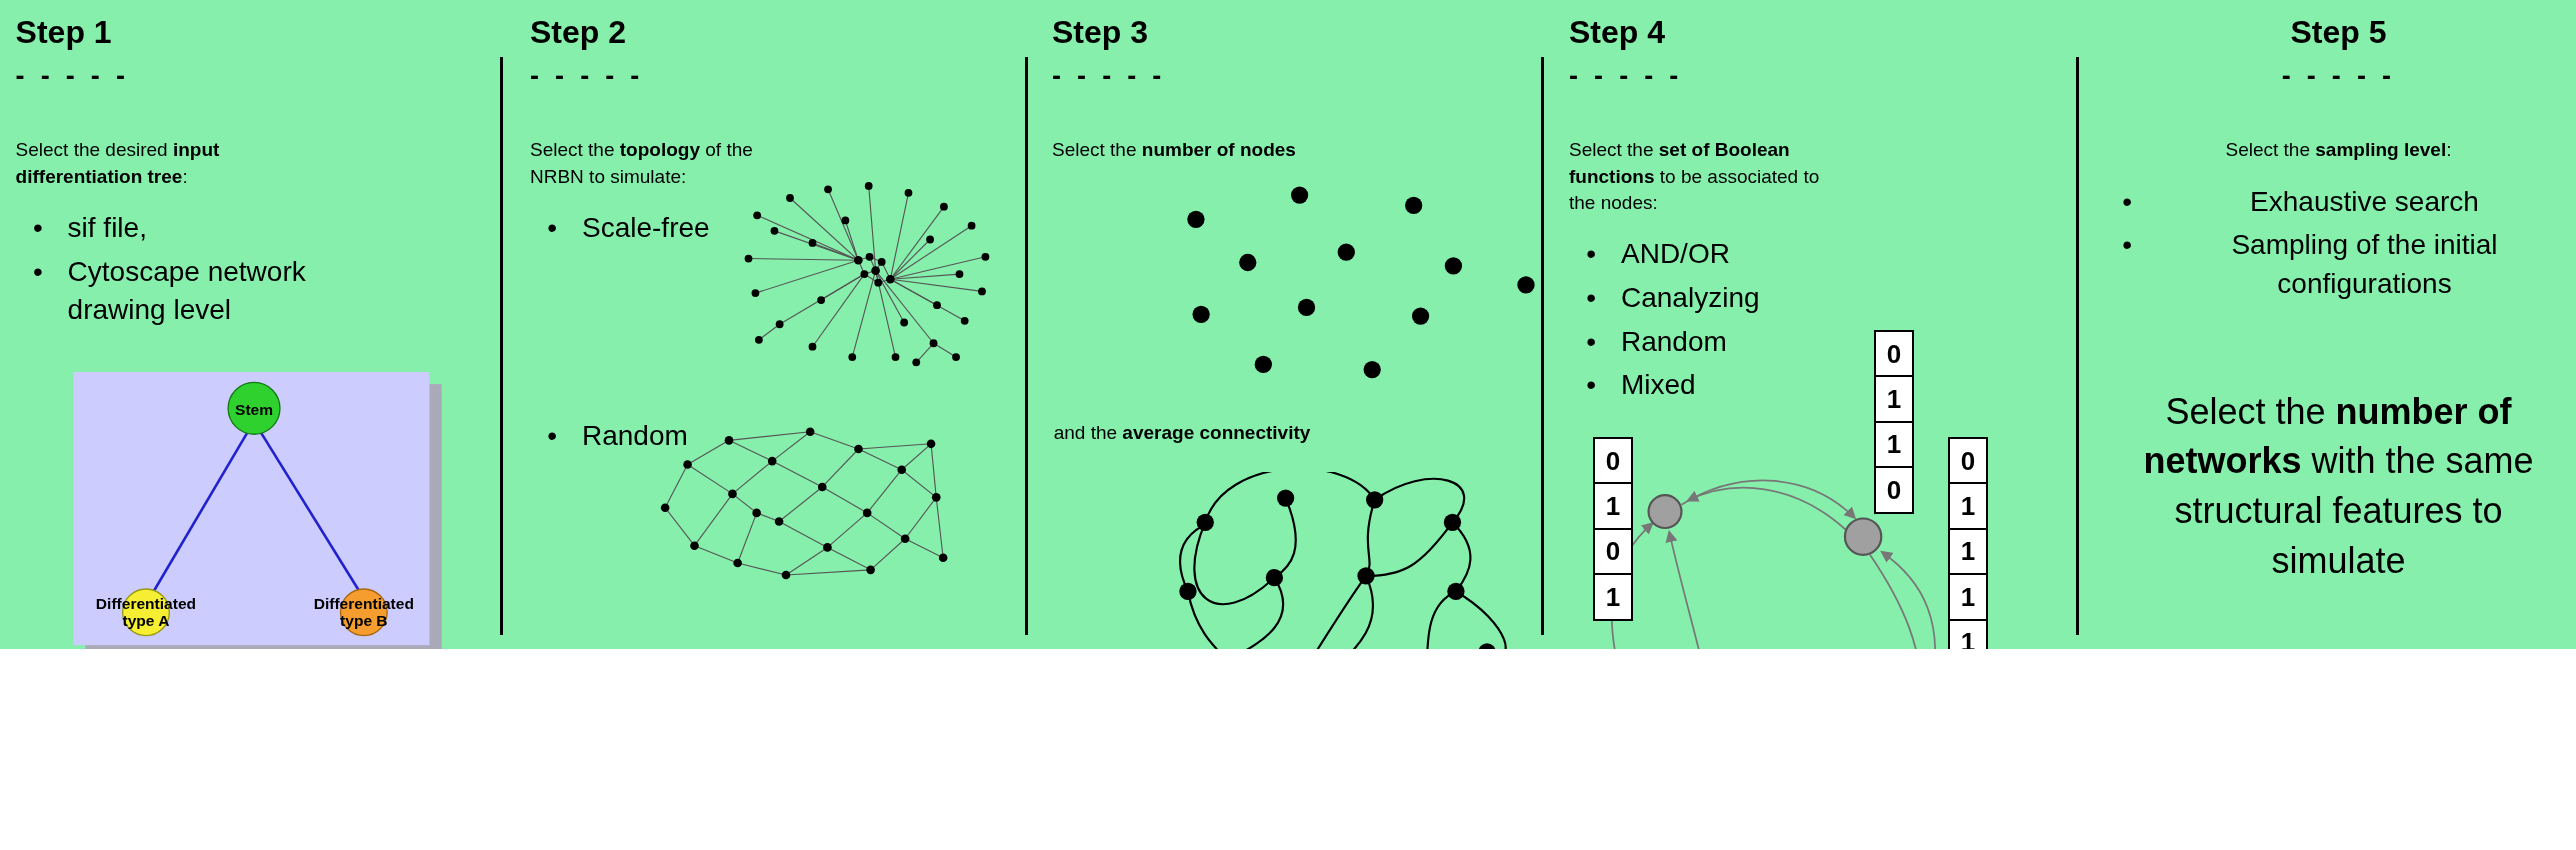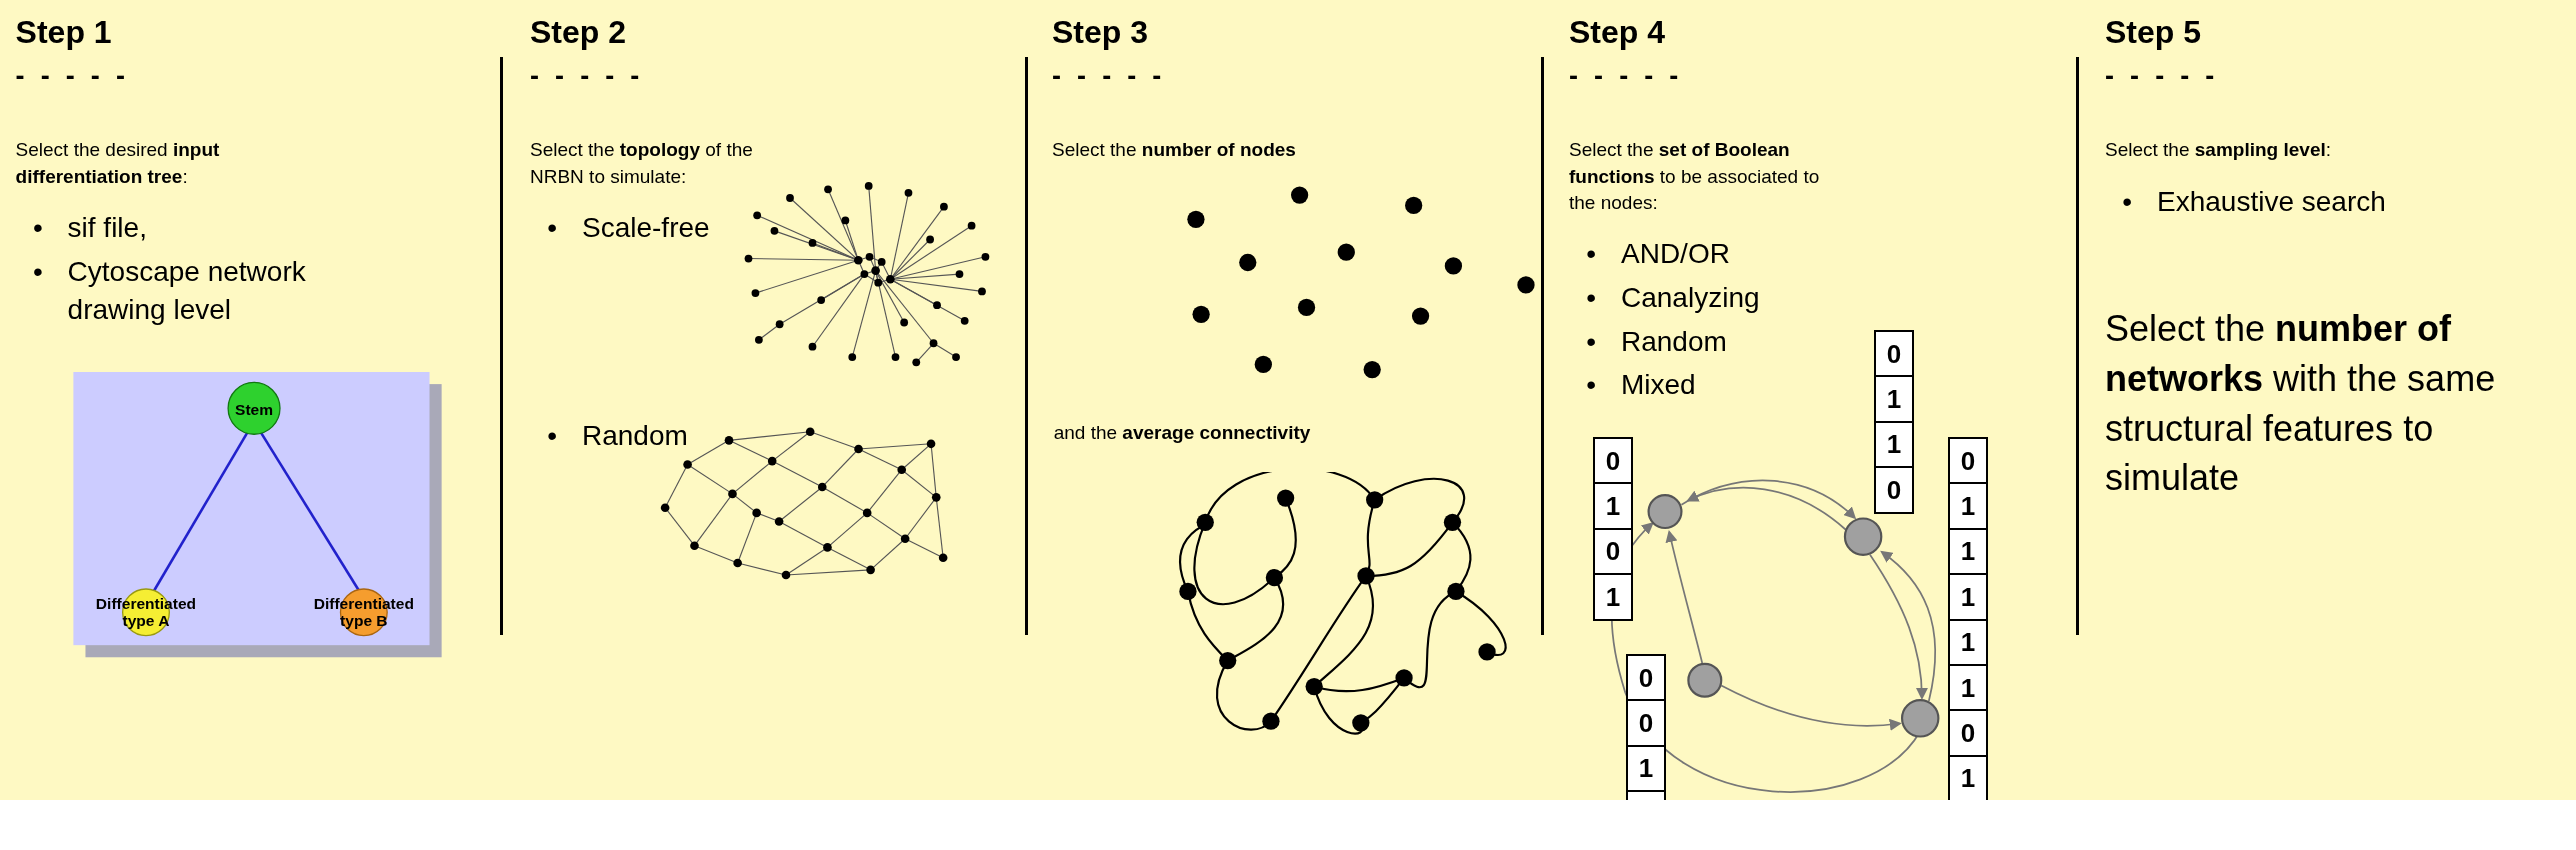--- a/index.html
+++ b/index.html
@@ -1,18 +1,18 @@
 <!DOCTYPE html>
 <html style="font-size:14px"><head>
 <meta charset="utf-8">
 <style>
   * { margin:0; padding:0; box-sizing:border-box; }
   html,body { background:#ffffff; }
   body { font-family:"Liberation Sans", sans-serif; color:#000; }
-  .figure { position:relative; width:2576px; height:800px; background:#fef9c3; overflow:hidden; }
+  .figure { position:relative; width:2576px; height:649px; background:#86efac; overflow:hidden; }
   .col { position:absolute; top:0; height:100%; }
   .step-title { font-size:32px; font-weight:700; margin-top:14px; }
   .dashes { font-size:27px; font-weight:700; letter-spacing:4.3px; margin-top:10.4px; color:#000; }
   .intro { font-size:19px; line-height:1.38; margin-top:45px; }
   .b { font-weight:700; }
   .i { }
   ul.bullets { list-style:none; font-size:28px; line-height:1.38; margin-top:19px; }
   ul.bullets li { position:relative; padding-left:52px; margin-top:5.2px; }
   ul.bullets li::before { content:"\2022"; position:absolute; left:17.3px; top:0; }
   .gap-lg { margin-top:170px !important; }
@@ -346,24 +346,25 @@
       <div class="cell">1</div>
       <div class="cell">1</div>
       <div class="cell">1</div>
       <div class="cell">0</div>
       <div class="cell">1</div>
     </div>
   </section>
 
   <div class="vline" style="left:2076px;"></div>
 
-  <section class="col" style="left:2105px; width:467px;">
+  <section class="col" style="left:2105px; width:467px;text-align:center;">
     <h2 class="step-title">Step 5</h2>
     <div class="dashes">- - - - -</div>
     <p class="intro"><span>Select the </span><span class="b">sampling level</span><span>:</span></p>
     <ul class="bullets">
       <li><span>Exhaustive search</span></li>
+      <li><span>Sampling of the initial</span><br><span>configurations</span></li>
     </ul>
     <p class="second-text"><span>Select the </span><span class="b">number of</span><br><span class="b">networks</span><span> with the same</span><br><span>structural features to simulate</span></p>
   </section>
 
 </div>
 
 
 </body></html>

